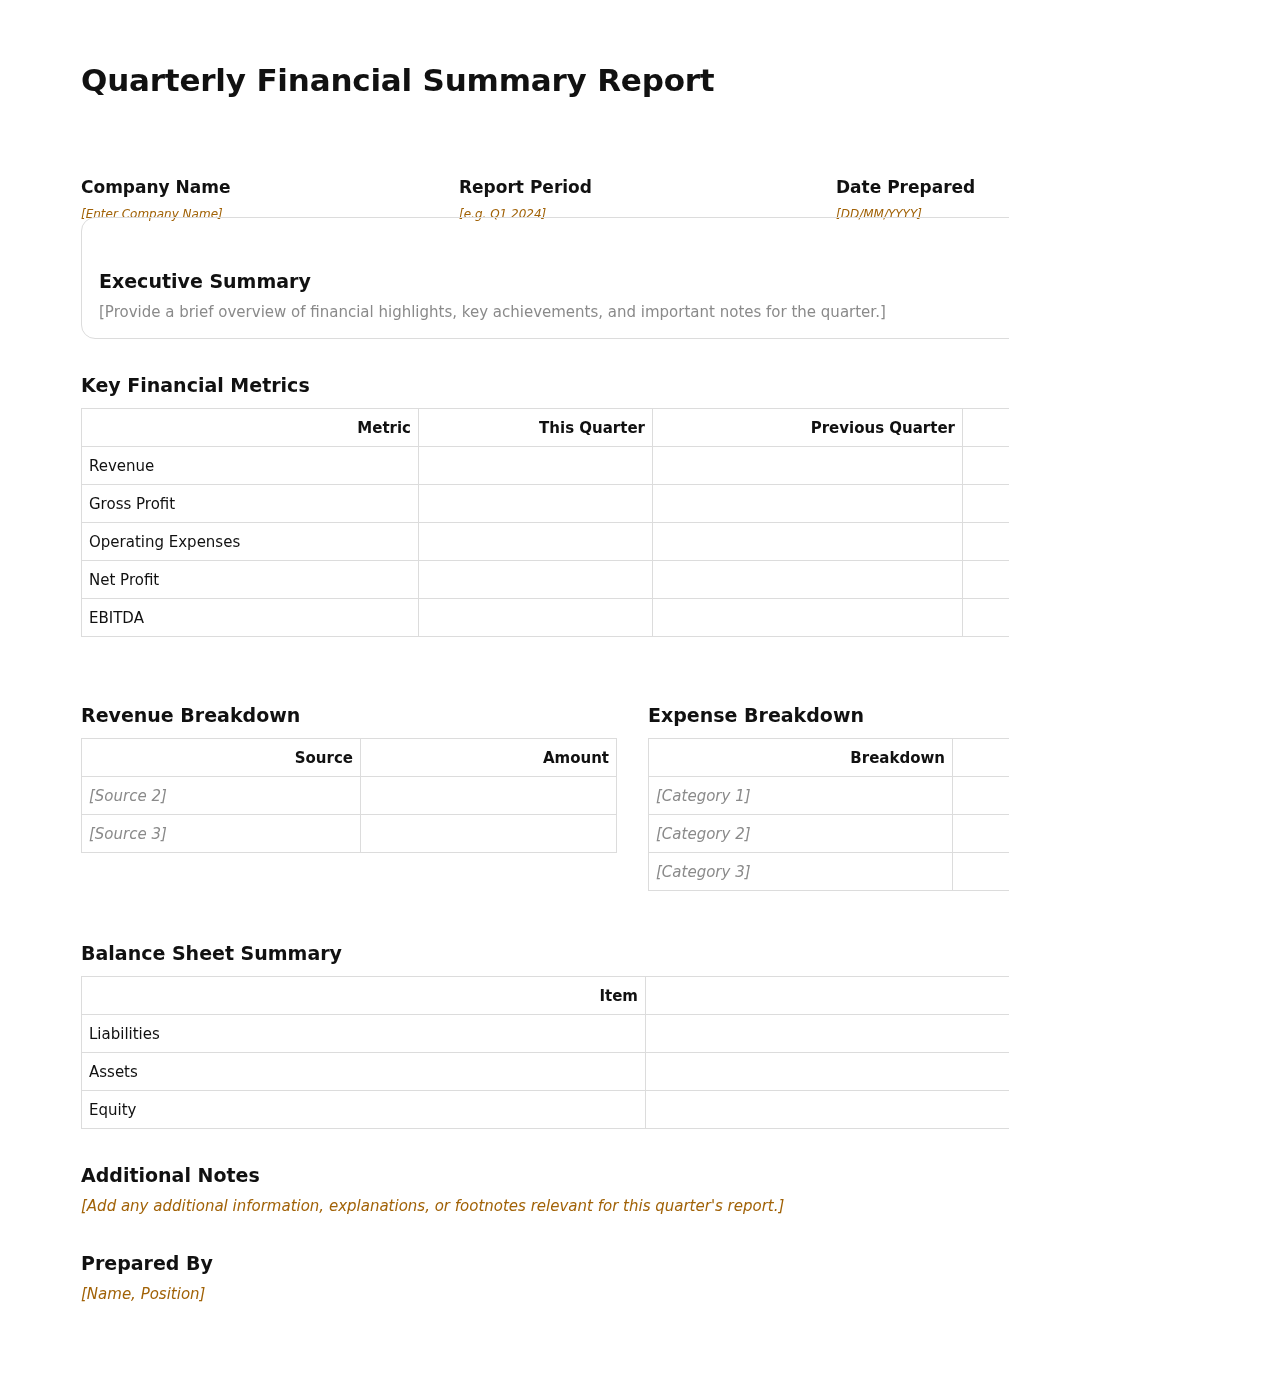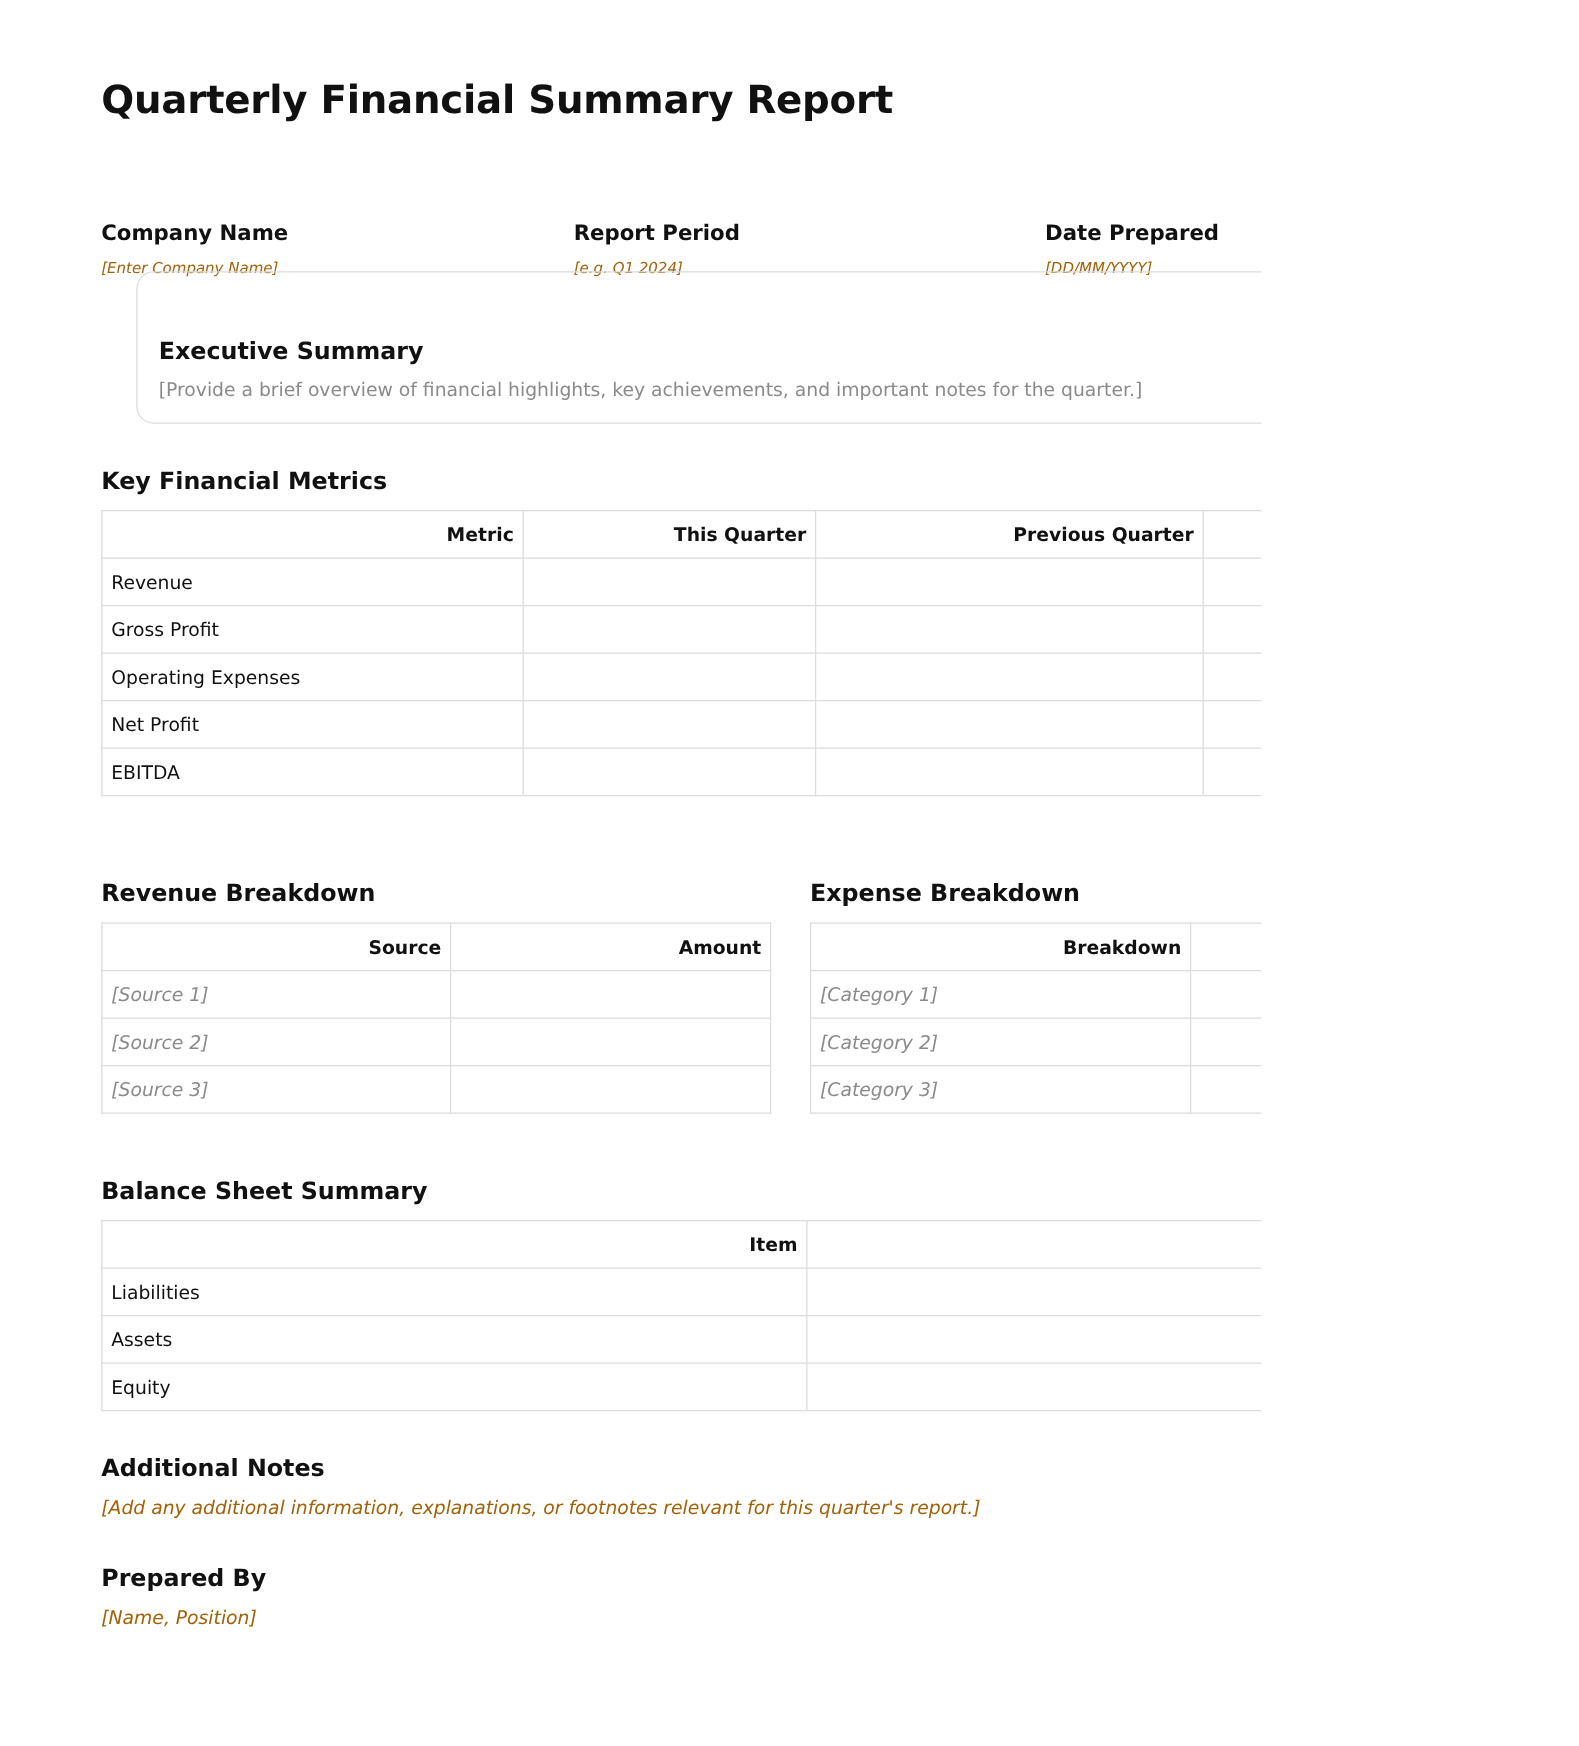--- a/index.html
+++ b/index.html
@@ -4,21 +4,21 @@
 <style>
   html, body { margin: 0; padding: 0; background: #ffffff; }
   body { width: 1263px; height: 1397px; position: relative; font-family: "DejaVu Sans", "Liberation Sans", sans-serif; color: #111; }
   .page { position: absolute; left: 0; top: 0; width: 1009px; height: 1302px; overflow: hidden; }
   .content { position: absolute; left: 81px; top: 0; width: 1100px; }
   h1 { position: absolute; left: 0; top: 62px; margin: 0; font-size: 31px; font-weight: 600; letter-spacing: -0.2px; white-space: nowrap; }
   .meta { position: absolute; top: 136px; left: 0; width: 1100px; }
   .meta-col { position: absolute; top: 0; width: 360px; margin-top: 40px; }
   .meta-label { font-size: 17px; font-weight: 600; line-height: 22px; white-space: nowrap; }
   .meta-value { margin-top: 6px; font-size: 12px; font-style: italic; color: #a16207; line-height: 20px; white-space: nowrap; }
-  .summary-box { position: absolute; left: 0; top: 217px; width: 1098px; height: 120px; border: 1px solid #dcdcdc; border-radius: 14px; margin-left: 28px; }
+  .summary-box { position: absolute; left: 0; top: 217px; width: 1098px; height: 120px; border: 1px solid #dcdcdc; border-radius: 14px; }
   .summary-box h2 { position: absolute; left: 17px; top: 52px; margin: 0; font-size: 19px; font-weight: 600; white-space: nowrap; }
   .summary-box p { position: absolute; left: 17px; top: 85px; margin: 0; font-size: 15px; color: #8a8a8a; white-space: nowrap; }
   .section-title { position: absolute; margin: 0; font-size: 19px; font-weight: 600; white-space: nowrap; }
   table { position: absolute; border-collapse: collapse; table-layout: fixed; }
   td, th { border: 1px solid #dcdcdc; height: 37px; padding: 0 7px; font-size: 15px; text-align: left; vertical-align: middle; white-space: nowrap; overflow: hidden; }
   th { font-weight: 700; text-align: right; }
   td.ph { font-style: italic; color: #8a8a8a; }
   .note { position: absolute; margin: 0; font-size: 15px; font-style: italic; color: #a16207; white-space: nowrap; }
 </style>
 </head>
@@ -102,24 +102,20 @@
       <colgroup>
           <col style="width:279px">
           <col style="width:256px">
         </colgroup>
       <tbody>
           <tr>
         <th>Source</th>
         <th>Amount</th>
       </tr>
       <tr>
-        <td class="ph">[Source 1]</td>
-        <td></td>
-      </tr>
-      <tr>
         <td class="ph">[Source 2]</td>
         <td></td>
       </tr>
       <tr>
         <td class="ph">[Source 3]</td>
         <td></td>
       </tr>
     </tbody>
       </table>
 

